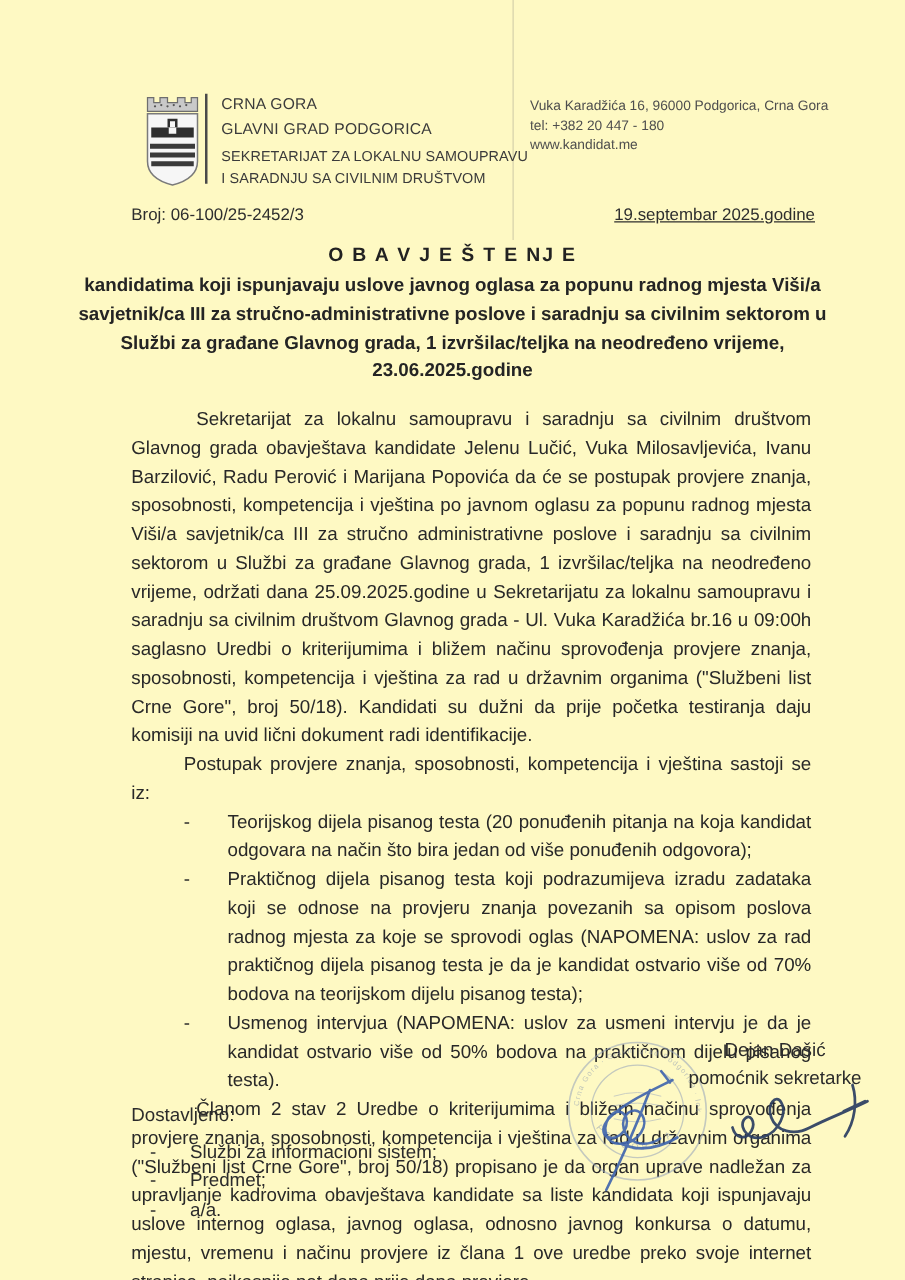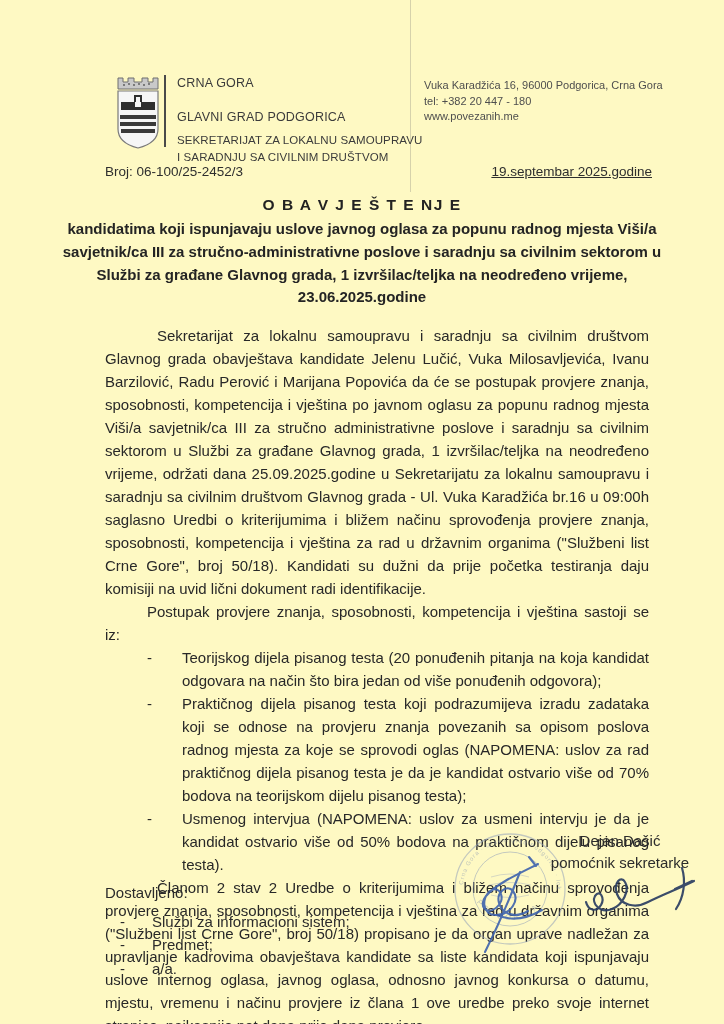--- a/index.html
+++ b/index.html
@@ -11,21 +11,21 @@
     color:#282828;
     overflow:hidden;
   }
   
   .fold-line{position:absolute;left:410px;top:0;width:1px;height:192px;background:rgba(110,110,110,0.28);}
   
   .coa{position:absolute;left:113px;top:73px;}
   .header-divider{position:absolute;left:164px;top:75px;width:2px;height:72px;background:#4a4a4a;}
   .org-block{position:absolute;left:177px;top:75px;line-height:17px;color:#3b3b3b;}
   .org-l1,.org-l2{font-size:12.5px;letter-spacing:.2px;}
-  .org-l2{margin-top:17px;}
+  .org-l2{margin-top:3px;}
   .org-l3,.org-l4{font-size:11.5px;letter-spacing:.1px;}
   .org-l3{margin-top:6px;text-align:center;}
   .contact-block{position:absolute;left:424px;top:78px;font-size:11px;color:#4e4e4e;line-height:15.5px;}
   
   .ref-number{position:absolute;left:105px;top:164px;font-size:13.5px;color:#2e2e2e;}
   .ref-date{position:absolute;right:72px;top:164px;font-size:13.5px;color:#2e2e2e;text-decoration:underline;}
   
   .doc-title{position:absolute;left:0;top:196px;width:724px;text-align:center;font-size:15.5px;font-weight:bold;letter-spacing:1.5px;color:#222;}
   .subtitle{position:absolute;left:62px;top:218px;width:600px;text-align:center;font-weight:bold;font-size:15px;line-height:22.8px;color:#242424;}
   
@@ -81,21 +81,21 @@
   <div class="org-block">
     <div class="org-l1">CRNA GORA</div>
     <div class="org-l2">GLAVNI GRAD PODGORICA</div>
     <div class="org-l3">SEKRETARIJAT ZA LOKALNU SAMOUPRAVU</div>
     <div class="org-l4">I SARADNJU SA CIVILNIM DRUŠTVOM</div>
   </div>
 
   <div class="contact-block">
     <div>Vuka Karadžića 16, 96000 Podgorica, Crna Gora</div>
     <div>tel: +382 20 447 - 180</div>
-    <div>www.povezanih.me</div>
+    <div>www.kandidat.me</div>
   </div>
 
   <div class="ref-number">Broj: 06-100/25-2452/3</div>
   <div class="ref-date">19.septembar 2025.godine</div>
 
   <div class="doc-title">O B A V J E Š T E NJ E</div>
 
   <div class="subtitle">
     <div>kandidatima koji ispunjavaju uslove javnog oglasa za popunu radnog mjesta Viši/a</div>
     <div>savjetnik/ca III za stručno-administrativne poslove i saradnju sa civilnim sektorom u</div>

